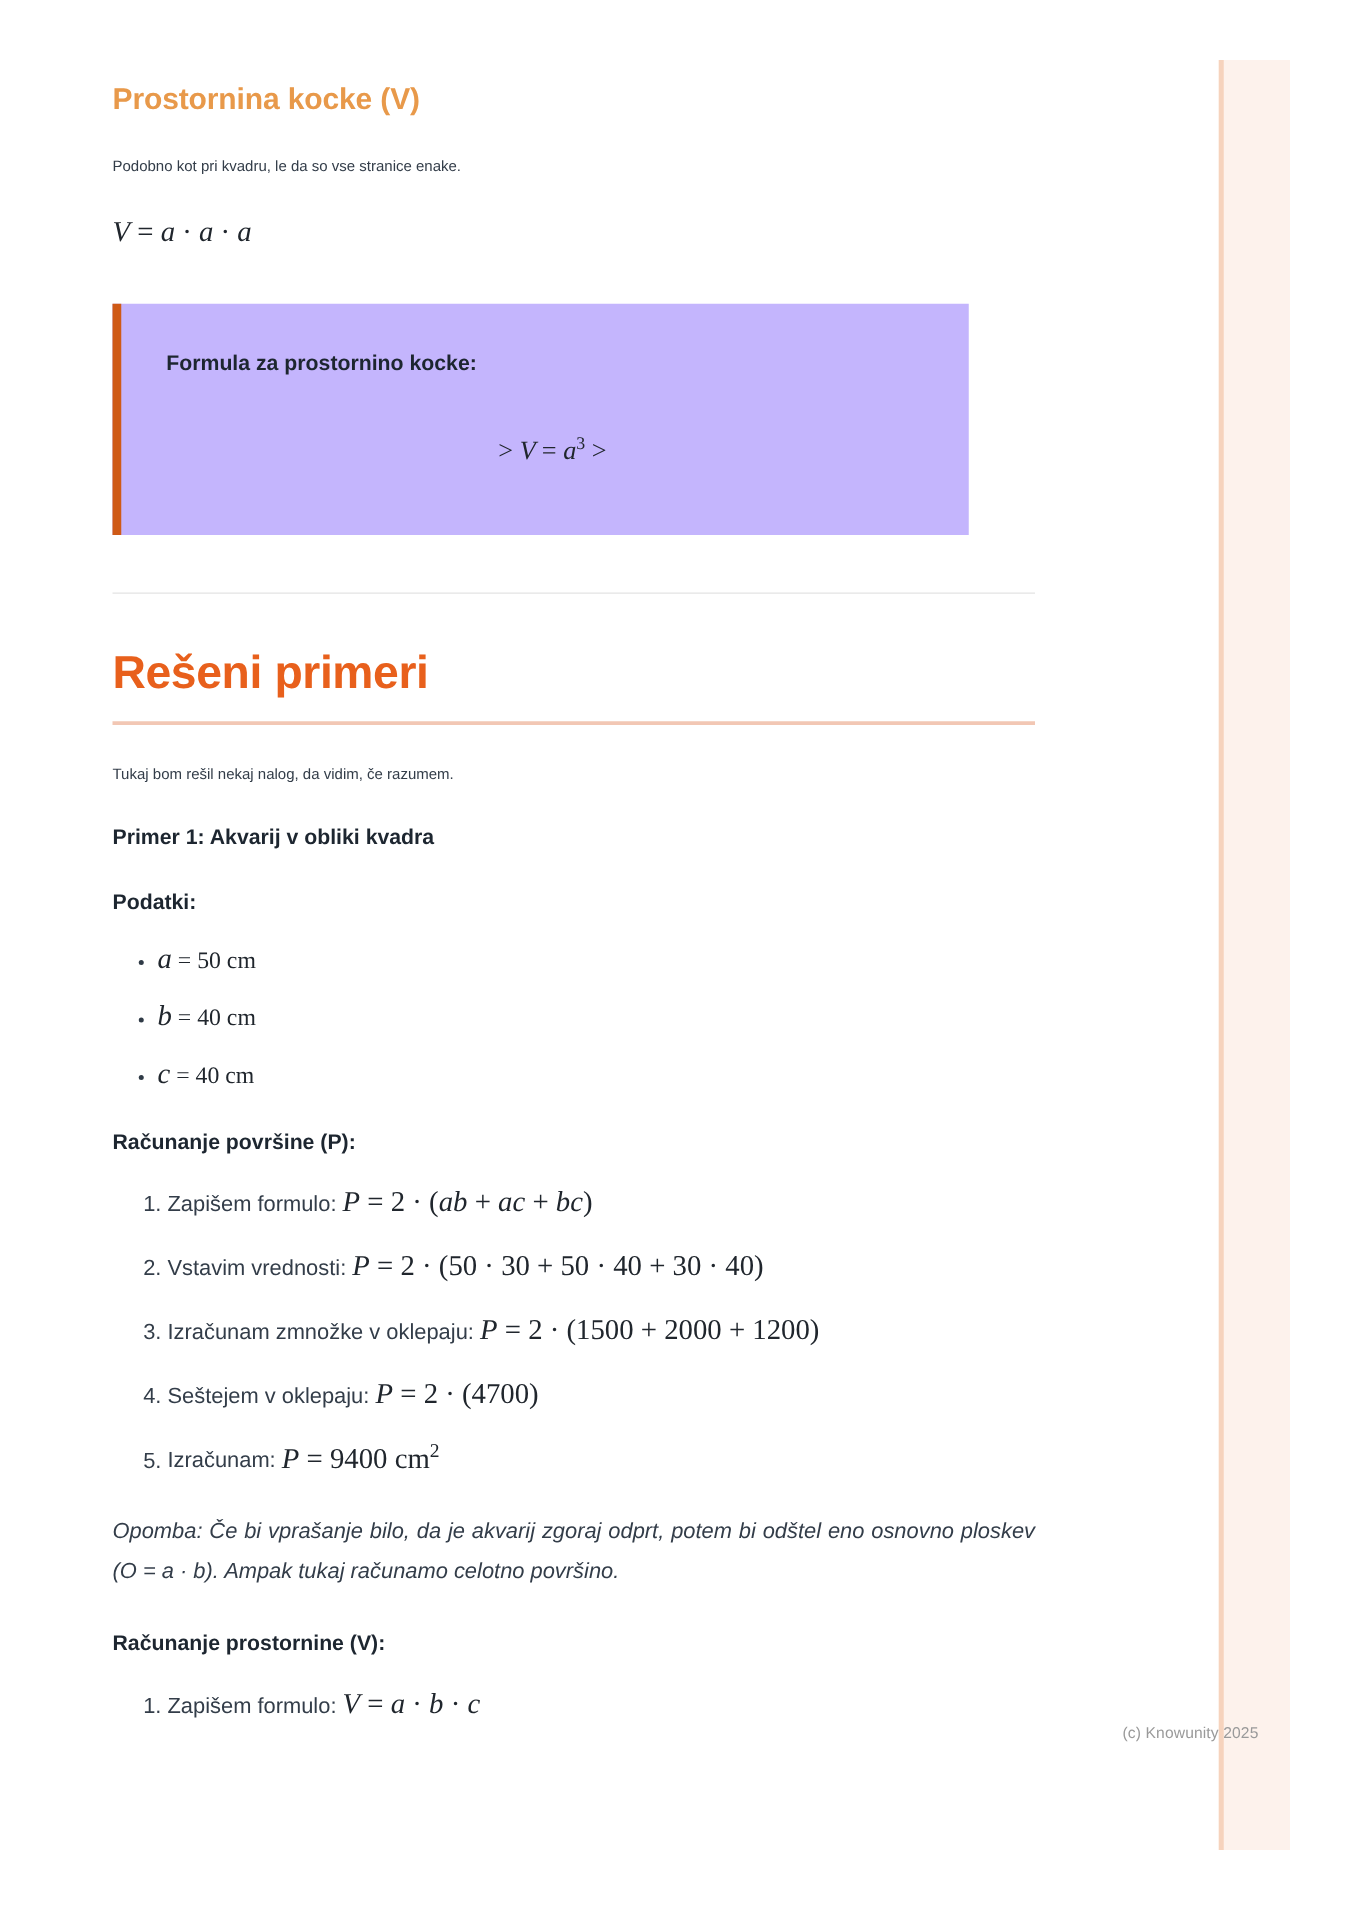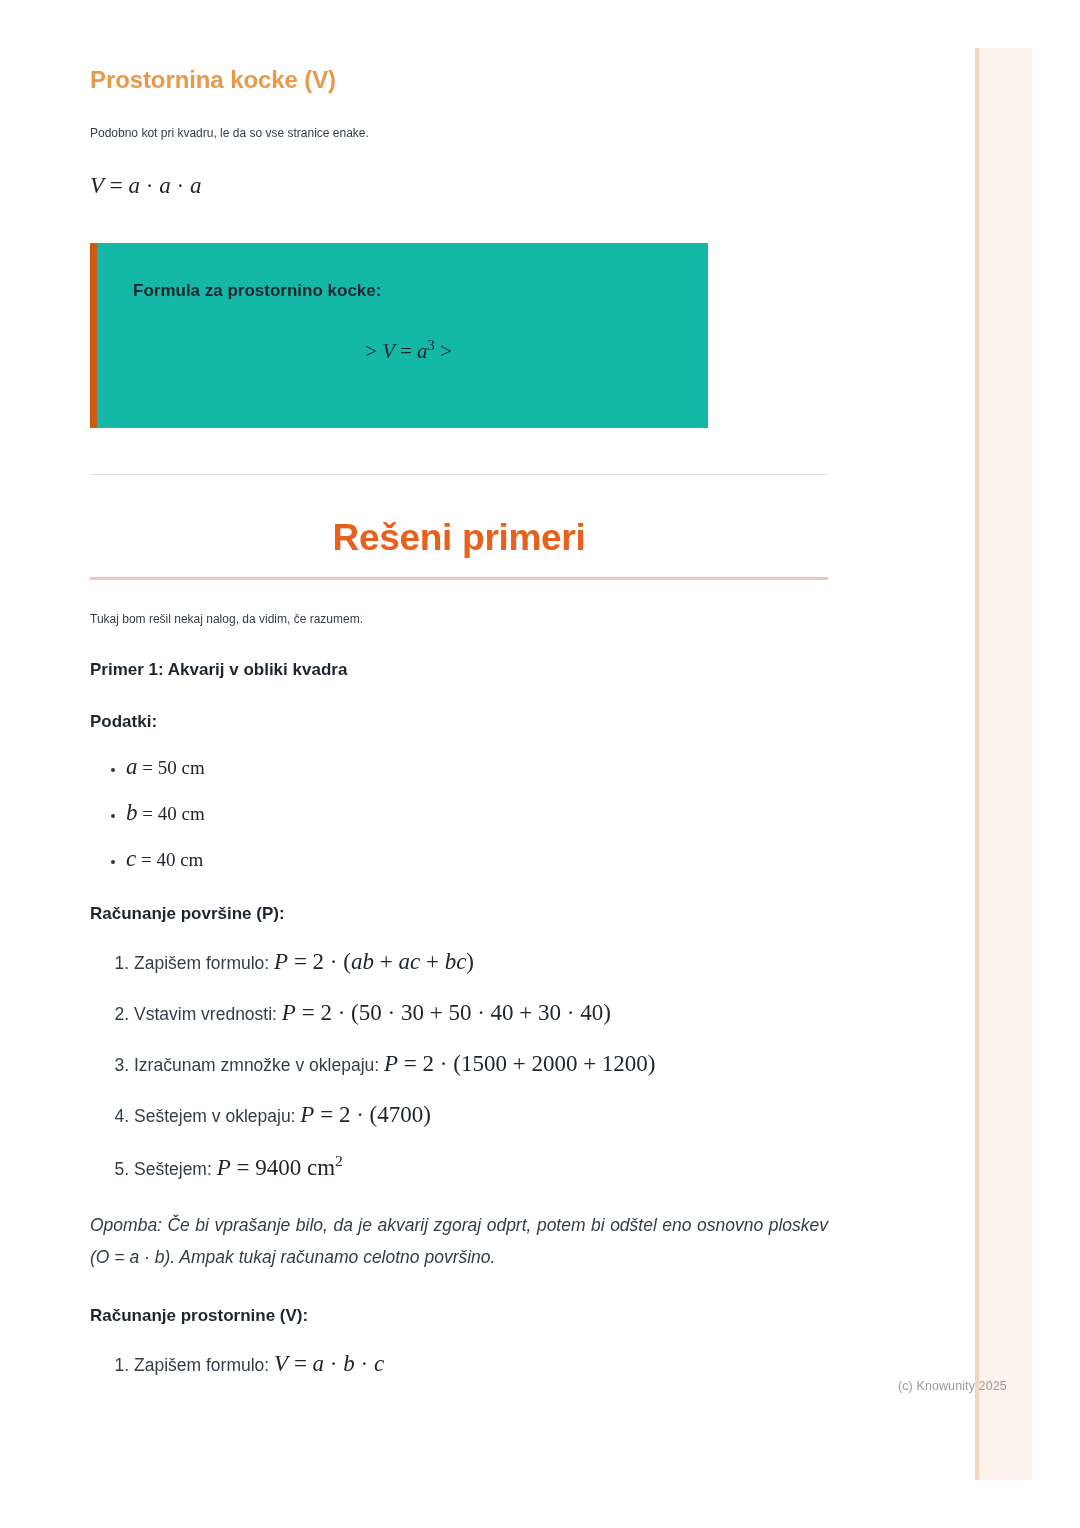--- a/index.html
+++ b/index.html
@@ -96,37 +96,37 @@
     margin: 30px 0 0 0;
     font-family: "Liberation Serif", "DejaVu Serif", serif;
     font-style: italic;
     font-size: 19px;
     color: #20262d;
   }
 
   
   .callout {
     margin-top: 44px;
-    background: #14b8a6;
+    background: #c4b5fd;
     border-left: 7px solid #cf5a16;
-    width: 618px;
+    width: 685px;
     box-sizing: border-box;
     padding: 24px 24px 30px 36px;
     min-height: 185px;
   }
   .callout-title {
     font-size: 17px;
     font-weight: bold;
     color: #1d2630;
     margin: 0;
     padding-top: 14px;
   }
   .callout-formula {
     text-align: center;
-    margin-top: 36px;
+    margin-top: 46px;
     font-family: "Liberation Serif", "DejaVu Serif", serif;
     font-size: 21px;
     font-style: italic;
     color: #20262d;
   }
   .callout-formula .gt {
     font-style: normal;
     font-family: "Liberation Serif", serif;
   }
 
@@ -137,21 +137,20 @@
     width: 738px;
   }
 
   h2.main-heading {
     color: #e8601c;
     font-size: 37px;
     font-weight: bold;
     margin: 0;
     padding-top: 42px;
     letter-spacing: -0.3px;
-    text-align: center;
   }
   .heading-rule {
     margin-top: 18px;
     width: 738px;
     height: 3px;
     background: #f2c7b4;
   }
 
   h4.bold-line {
     font-size: 17px;
@@ -263,21 +262,21 @@
       </li>
       <li>
         <span>Izračunam zmnožke v oklepaju:</span>
         <span class="math nowrap">P&nbsp;<span class="op">=</span>&nbsp;<span class="num">2</span>&nbsp;<span class="op">·</span>&nbsp;<span class="paren">(</span><span class="num">1500</span> <span class="op">+</span> <span class="num">2000</span> <span class="op">+</span> <span class="num">1200</span><span class="paren">)</span></span>
       </li>
       <li>
         <span>Seštejem v oklepaju:</span>
         <span class="math nowrap">P&nbsp;<span class="op">=</span>&nbsp;<span class="num">2</span>&nbsp;<span class="op">·</span>&nbsp;<span class="paren">(</span><span class="num">4700</span><span class="paren">)</span></span>
       </li>
       <li>
-        <span>Seštejem:</span>
+        <span>Izračunam:</span>
         <span class="math nowrap">P&nbsp;<span class="op">=</span>&nbsp;<span class="num">9400</span>&nbsp;<span class="unit">cm</span><sup class="exp">2</sup></span>
       </li>
     </ol>
 
     <p class="italic-text">Opomba: Če bi vprašanje bilo, da je akvarij zgoraj odprt, potem bi odštel eno osnovno ploskev (O = a · b). Ampak tukaj računamo celotno površino.</p>
 
     <h4 class="bold-line">Računanje prostornine (V):</h4>
 
     <ol class="steps">
       <li>

